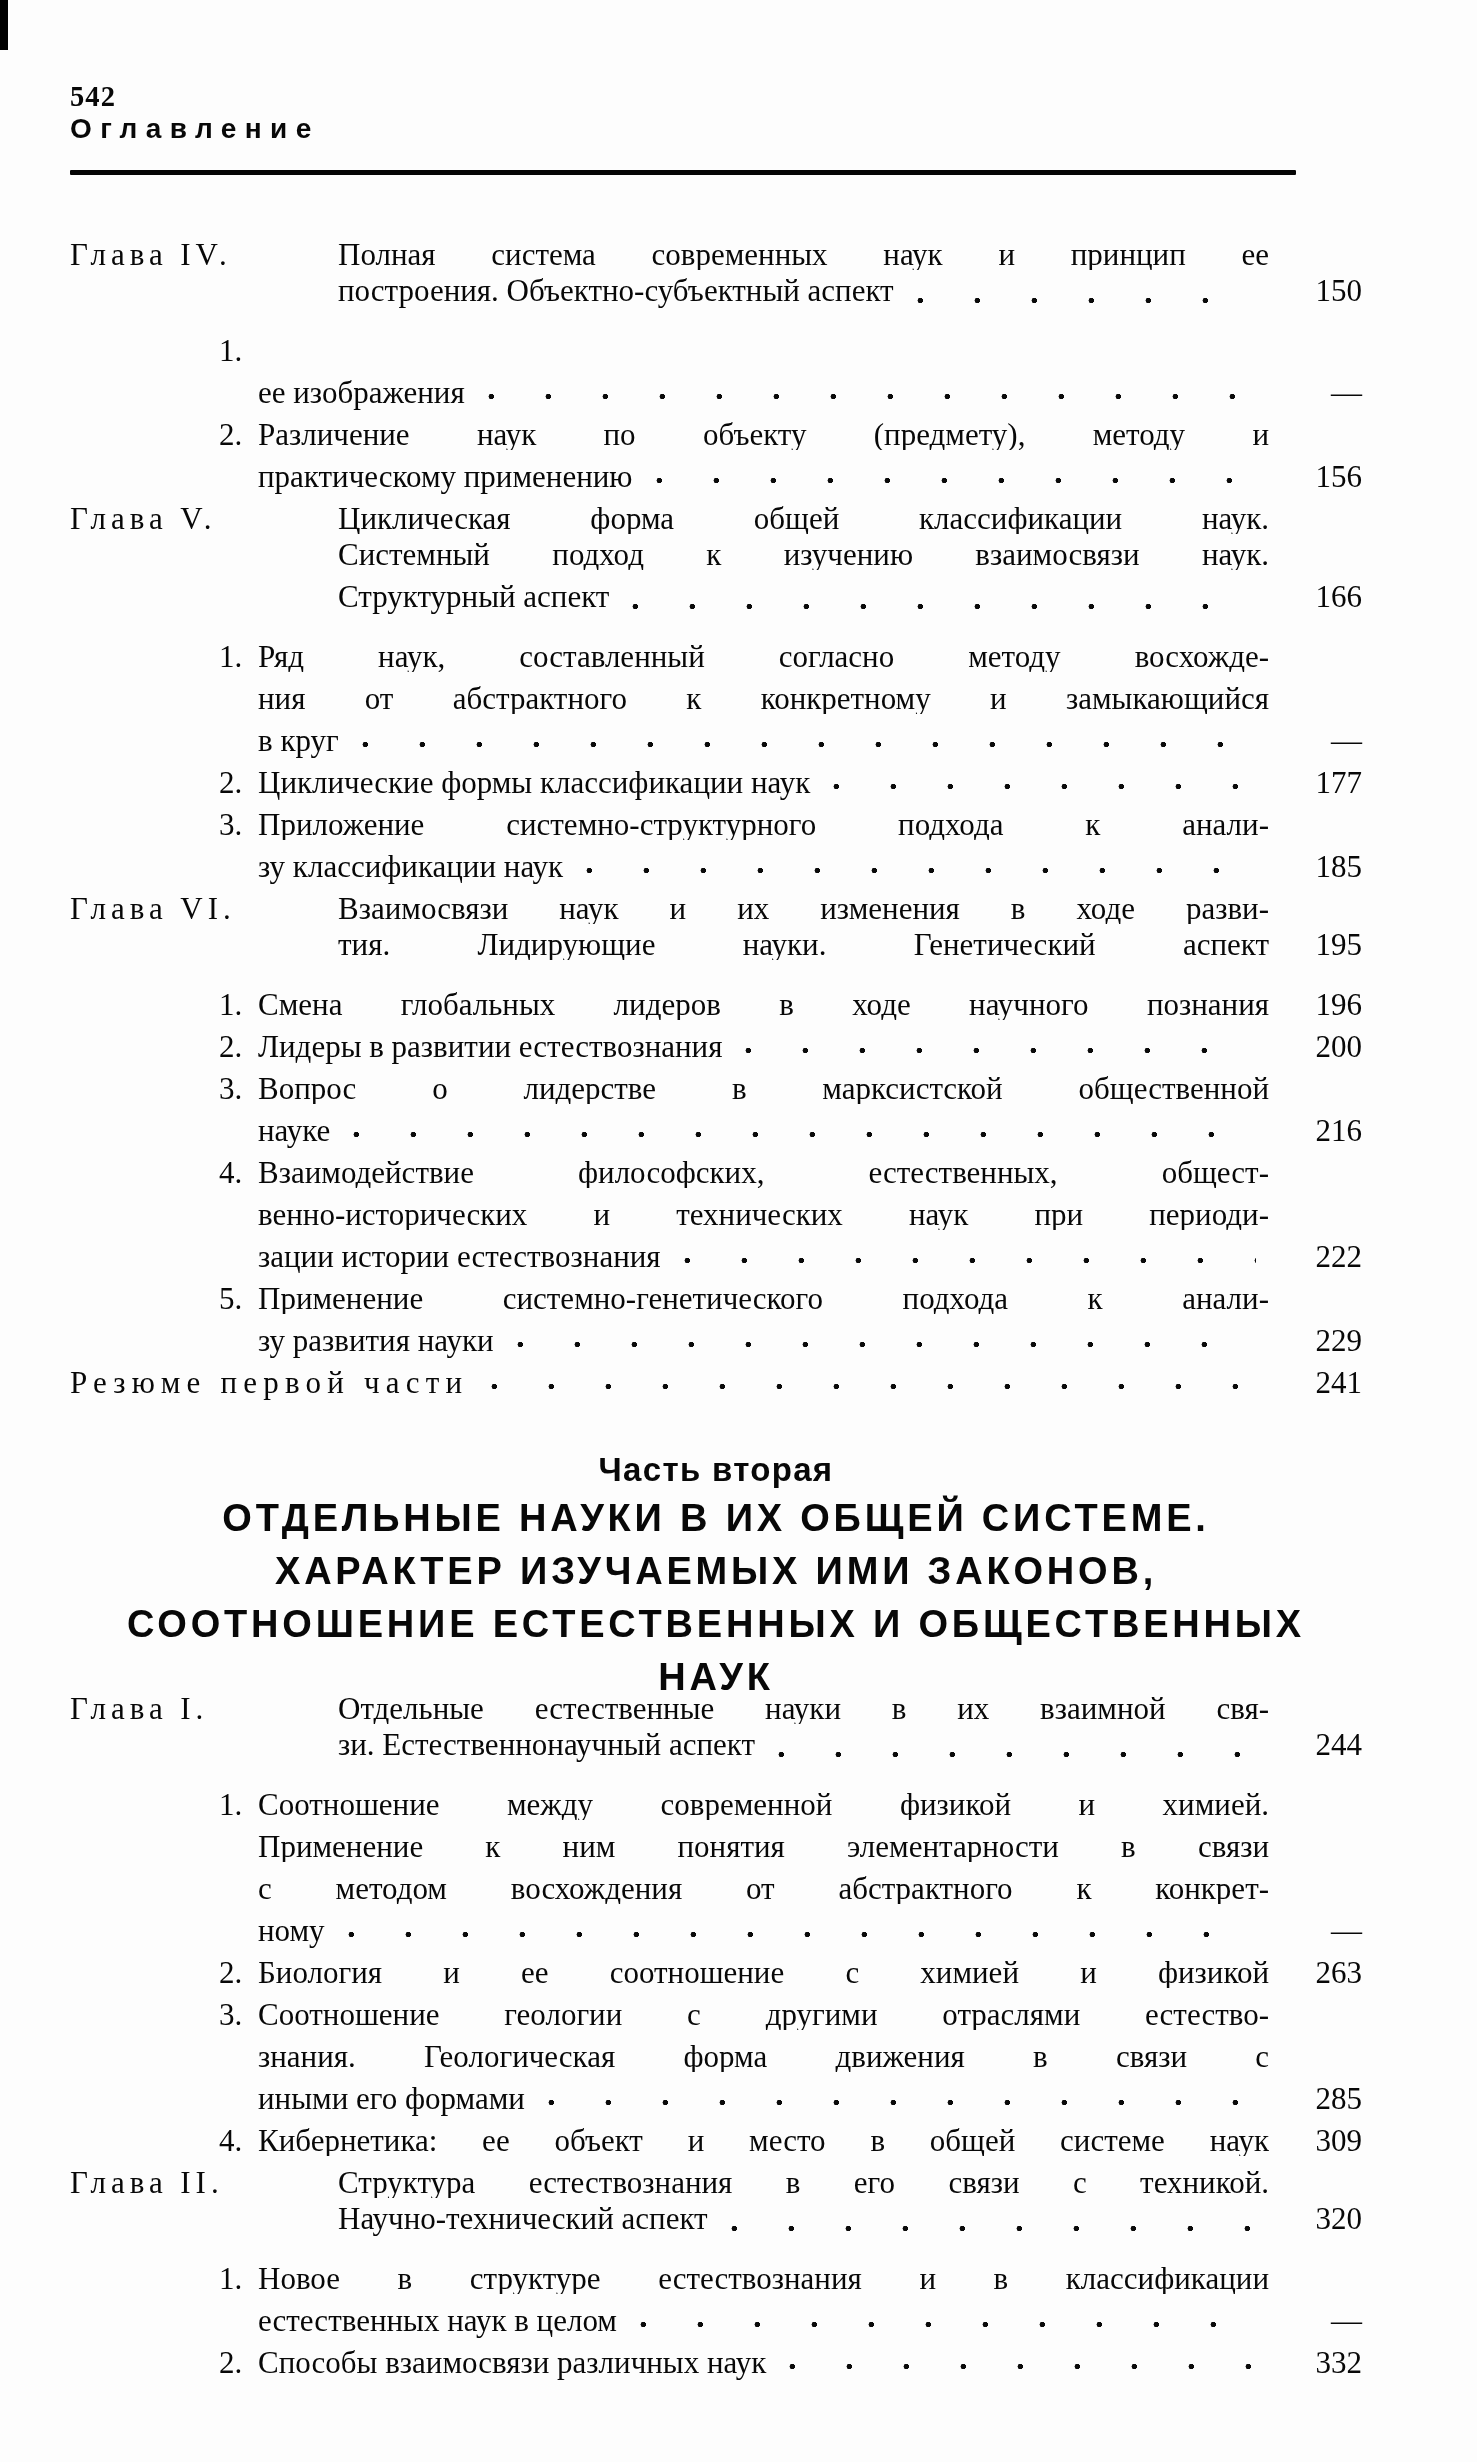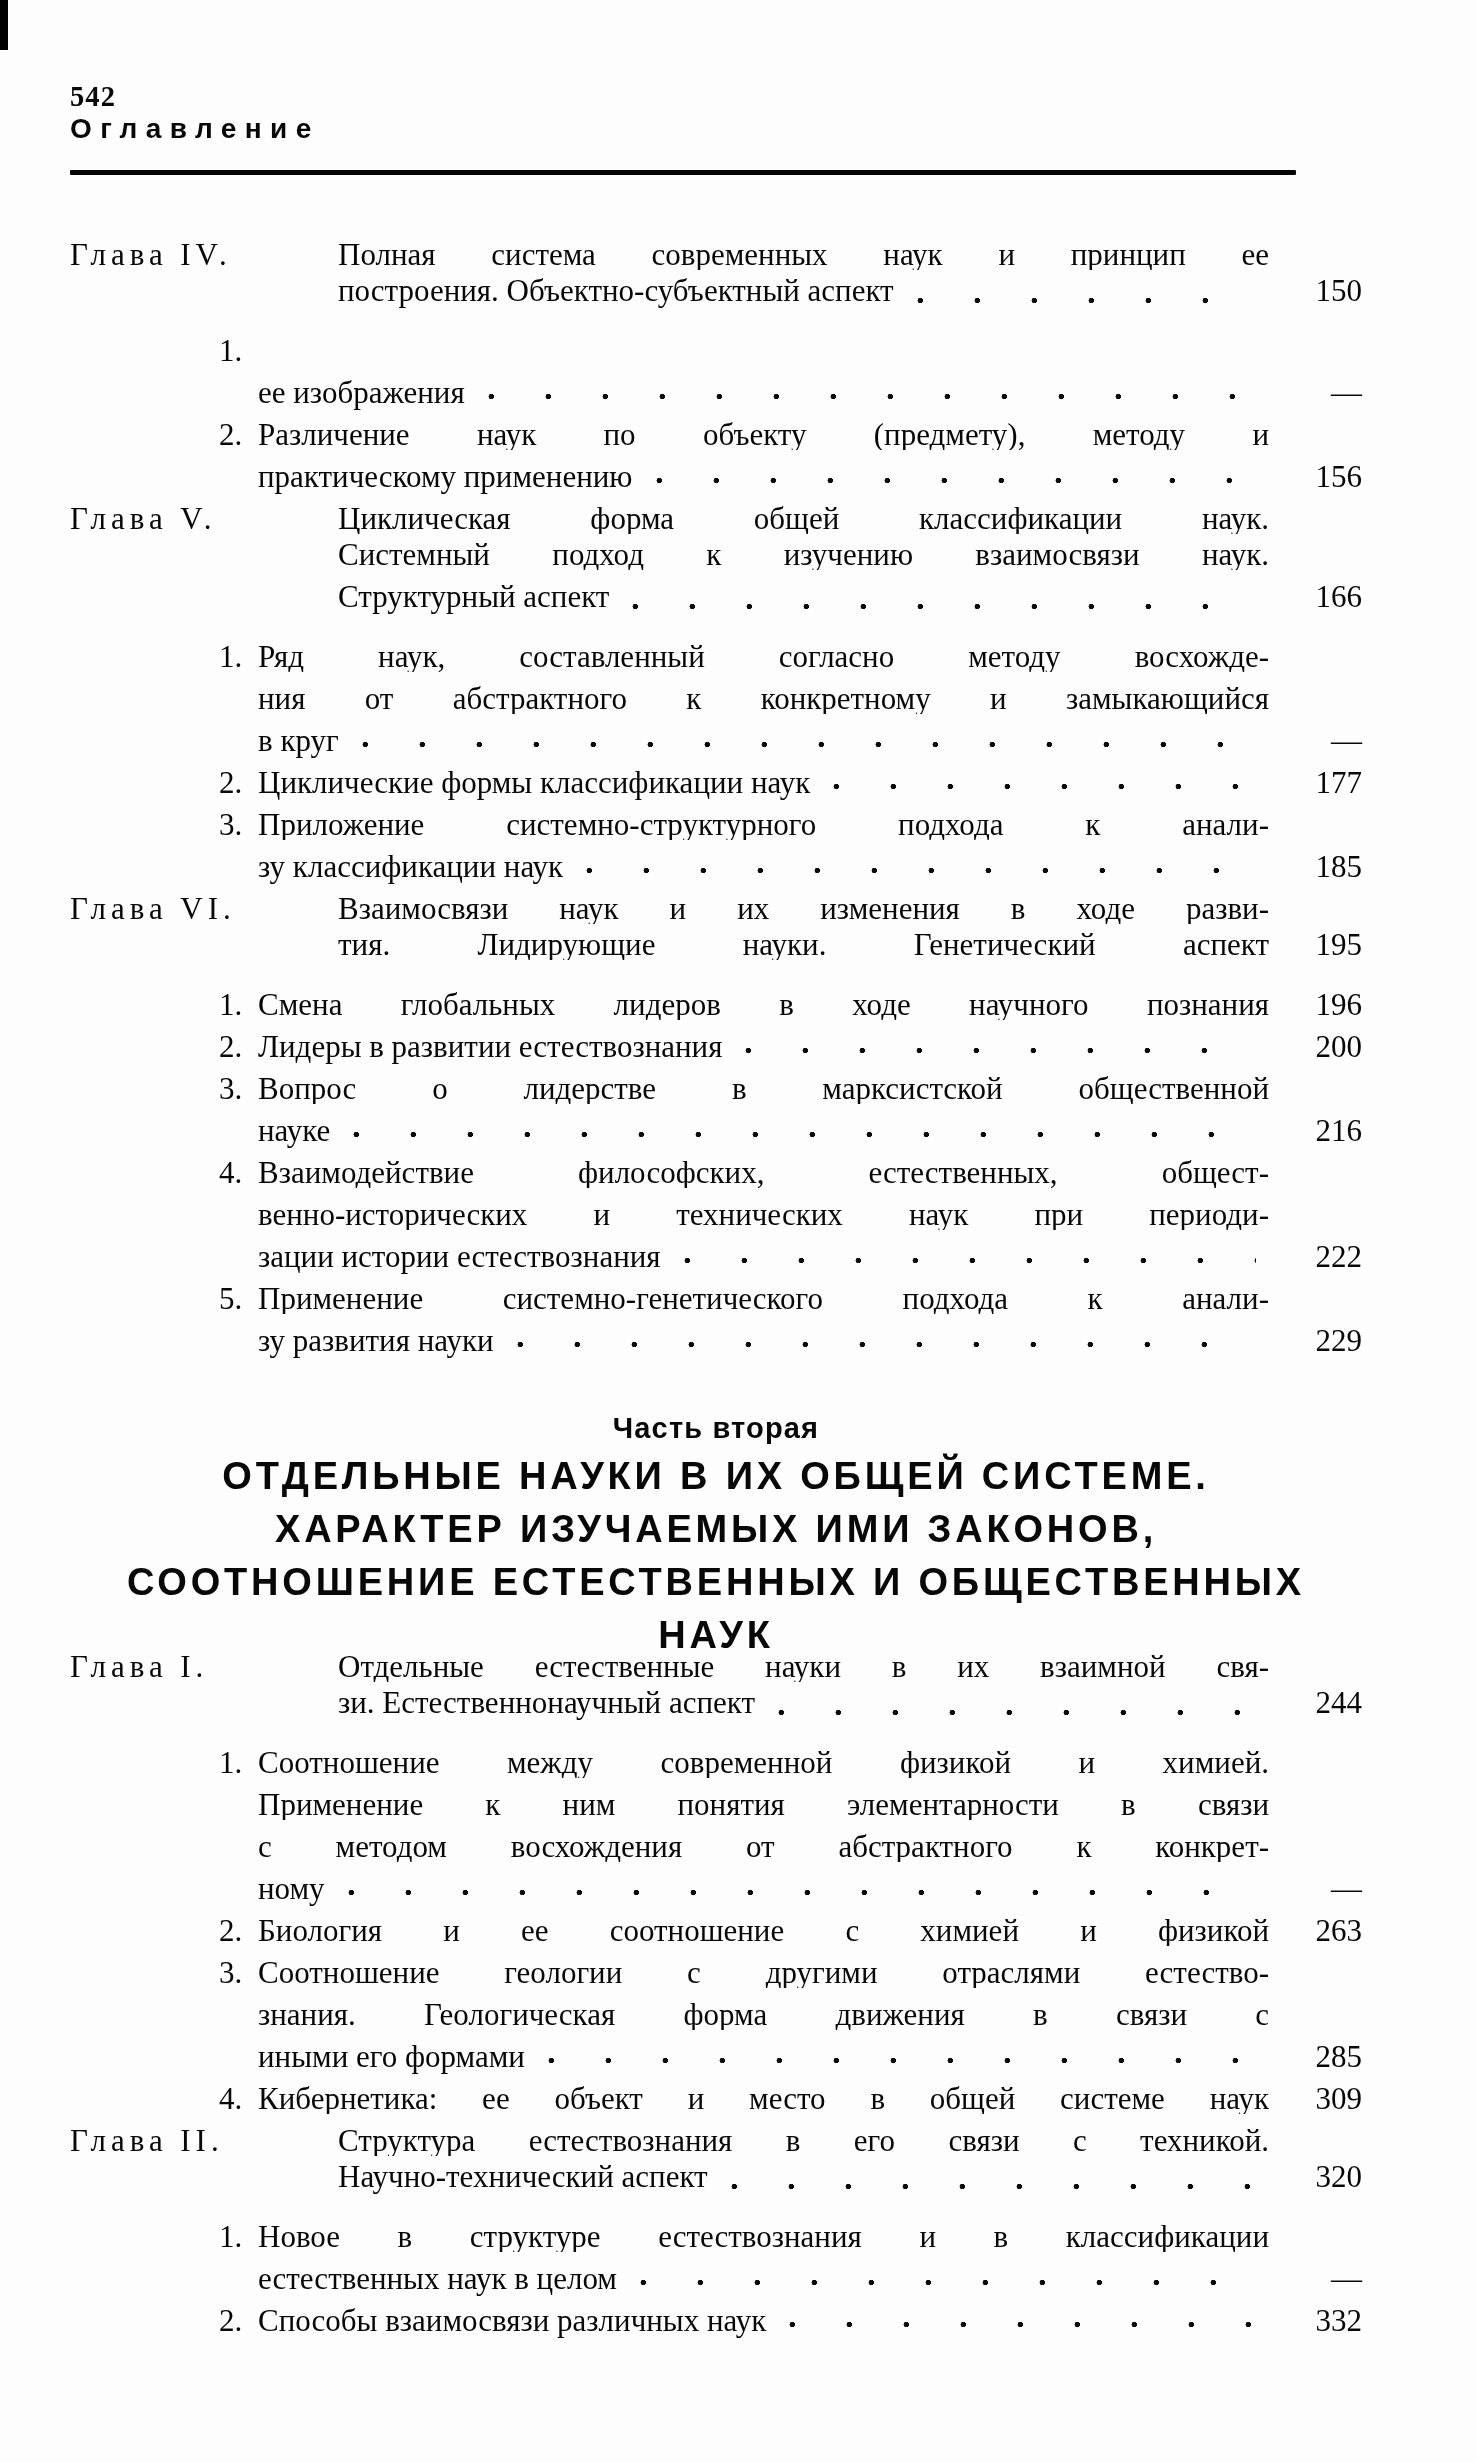--- a/index.html
+++ b/index.html
@@ -24,21 +24,21 @@
   .resume .text{letter-spacing:0.20em;}
   .text{white-space:nowrap;}
   .full .text{flex:1 1 auto;white-space:normal;text-align:justify;text-align-last:justify;overflow:hidden;max-height:42px;}
   .dots{
     flex:1 1 auto;height:11px;align-self:flex-end;margin:0 13px 5.5px 23px;
     background-image:radial-gradient(circle at 3.3px 5.5px,#0a0a0a 2.5px,transparent 3px);
     background-size:57px 11px;background-repeat:repeat-x;background-position:left center;
   }
   .page-col{flex:0 0 93px;text-align:right;white-space:nowrap;}
   .part{height:44px;margin-top:50px;display:block;text-align:center;
-    font-family:"Liberation Sans",sans-serif;font-weight:bold;font-size:29px;line-height:44px;letter-spacing:0.04em;}
+    font-family:"Liberation Sans",sans-serif;font-weight:bold;font-size:33px;line-height:44px;letter-spacing:0.04em;}
   .caps{height:53px;display:block;text-align:center;
     font-family:"Liberation Sans",sans-serif;font-weight:bold;font-size:38px;line-height:53px;letter-spacing:0.10em;}
   .chapter.after-part{margin-top:31px;}
 </style>
 </head>
 <body>
 
 <div class="page">
   <div class="scan-artifact"></div>
 
@@ -169,20 +169,25 @@
       </div>
       <div class="row item full">
         <span class="num">5.</span>
         <span class="text">Применение системно-генетического подхода к анали-</span>
         <span class="page-col"></span>
       </div>
       <div class="row itemcont">
         <span class="text">зу развития науки</span>
         <span class="dots"></span>
         <span class="page-col">229</span>
+      </div>
+      <div class="row resume">
+        <span class="text">Резюме первой части</span>
+        <span class="dots"></span>
+        <span class="page-col">241</span>
       </div>
       <div class="part">Часть вторая</div>
       <div class="caps">ОТДЕЛЬНЫЕ НАУКИ В ИХ ОБЩЕЙ СИСТЕМЕ.</div>
       <div class="caps">ХАРАКТЕР ИЗУЧАЕМЫХ ИМИ ЗАКОНОВ,</div>
       <div class="caps">СООТНОШЕНИЕ ЕСТЕСТВЕННЫХ И ОБЩЕСТВЕННЫХ НАУК</div>
       <div class="row chapter full after-part">
         <span class="label">Глава I.</span>
         <span class="text">Отдельные естественные науки в их взаимной свя-</span>
         <span class="page-col"></span>
       </div>

